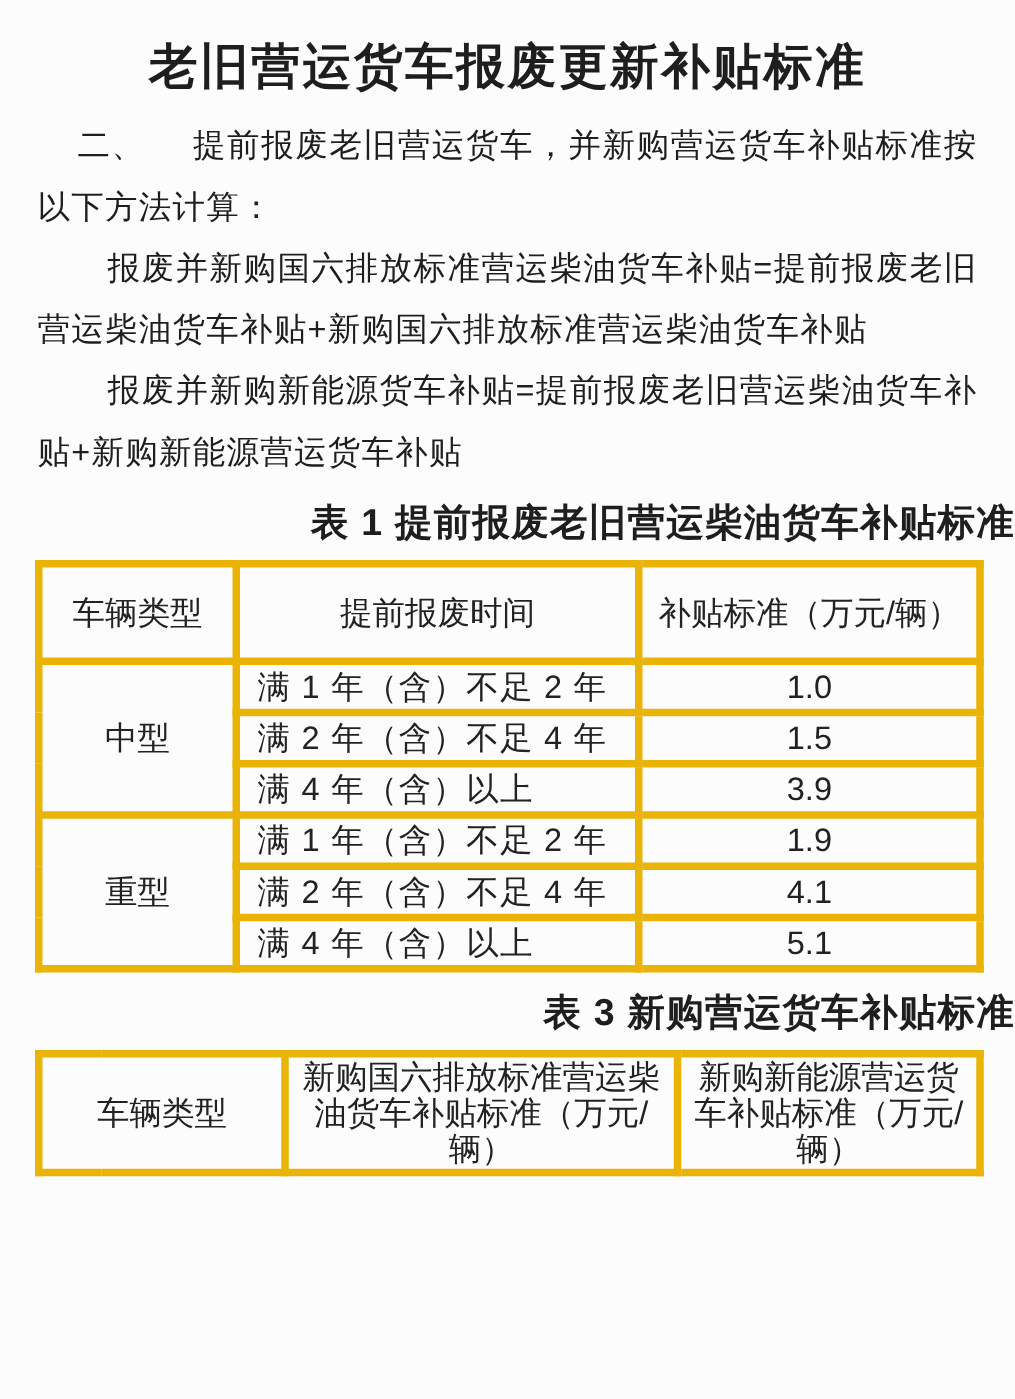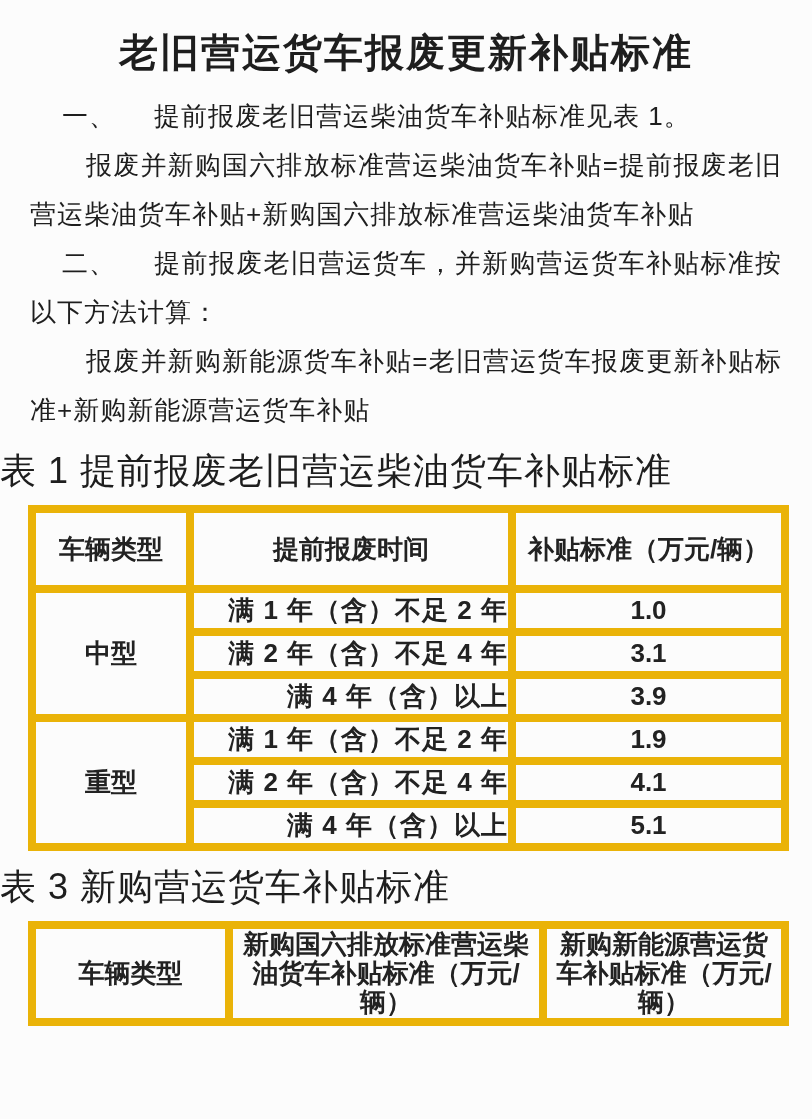--- a/index.html
+++ b/index.html
@@ -33,72 +33,71 @@
     text-align: justify;
   }
   .para.numbered { text-indent: 32px; }
   .para.bodyline { text-indent: 56px; }
   .marker {
     display: inline-block;
     width: 92px;
     text-indent: 0;
   }
   .tbl-caption {
-    font-size: 36px;
-    font-weight: normal;
-    text-align: left;
+    font-size: 30px;
+    font-weight: bold;
+    text-align: right;
     margin: 12px 0 9px 0;
     letter-spacing: 1px;
   }
   table {
     border-collapse: collapse;
     table-layout: fixed;
     width: 753px;
     margin-left: 28px;
     font-size: 26px;
     font-weight: 500;
     color: #222;
   }
   td, th {
-    border: 8px solid #eab308;
+    border: 6px solid #eab308;
     text-align: center;
     vertical-align: middle;
     padding: 0;
-    font-weight: 700;
+    font-weight: 400;
     overflow: hidden;
   }
   table.t1 { border: 3px solid #2c2c2c; }
   table.t2 { border: 3px solid #2c2c2c; }
   .t1 th { height: 72px; }
   .t1 td { height: 27px; }
   .t1 .time-cell {
-    text-align: right;
+    text-align: left;
     padding-left: 14px;
     letter-spacing: 1px;
   }
   .t2 th {
     height: 54px;
     line-height: 29px;
     padding: 1px 6px;
   }
 </style>
 </head>
 <body>
 
 <div class="page">
 
   <h1 class="doc-title">老旧营运货车报废更新补贴标准</h1>
 
-  <p class="para numbered"><span class="marker">一、</span><span>提前报废老旧营运柴油货车补贴标准见表 1。</span></p>
+
+  <p class="para numbered"><span class="marker">二、</span><span>提前报废老旧营运货车，并新购营运货车补贴标准按以下方法计算：</span></p>
 
   <p class="para bodyline">报废并新购国六排放标准营运柴油货车补贴=提前报废老旧营运柴油货车补贴+新购国六排放标准营运柴油货车补贴</p>
 
-  <p class="para numbered"><span class="marker">二、</span><span>提前报废老旧营运货车，并新购营运货车补贴标准按以下方法计算：</span></p>
-
-  <p class="para bodyline">报废并新购新能源货车补贴=老旧营运货车报废更新补贴标准+新购新能源营运货车补贴</p>
+  <p class="para bodyline">报废并新购新能源货车补贴=提前报废老旧营运柴油货车补贴+新购新能源营运货车补贴</p>
 
 
 
   <div class="tbl-caption">表 1 提前报废老旧营运柴油货车补贴标准</div>
 
   <table class="t1">
     <colgroup>
       <col style="width:158px">
         <col style="width:322px">
         <col style="width:273px">
@@ -109,21 +108,21 @@
       <th>提前报废时间</th>
       <th>补贴标准（万元/辆）</th>
     </tr>
     <tr>
       <td rowspan="3">中型</td>
       <td class="time-cell">满 1 年（含）不足 2 年</td>
       <td>1.0</td>
     </tr>
     <tr>
       <td class="time-cell">满 2 年（含）不足 4 年</td>
-      <td>3.1</td>
+      <td>1.5</td>
     </tr>
     <tr>
       <td class="time-cell">满 4 年（含）以上</td>
       <td>3.9</td>
     </tr>
     <tr>
       <td rowspan="3">重型</td>
       <td class="time-cell">满 1 年（含）不足 2 年</td>
       <td>1.9</td>
     </tr>

